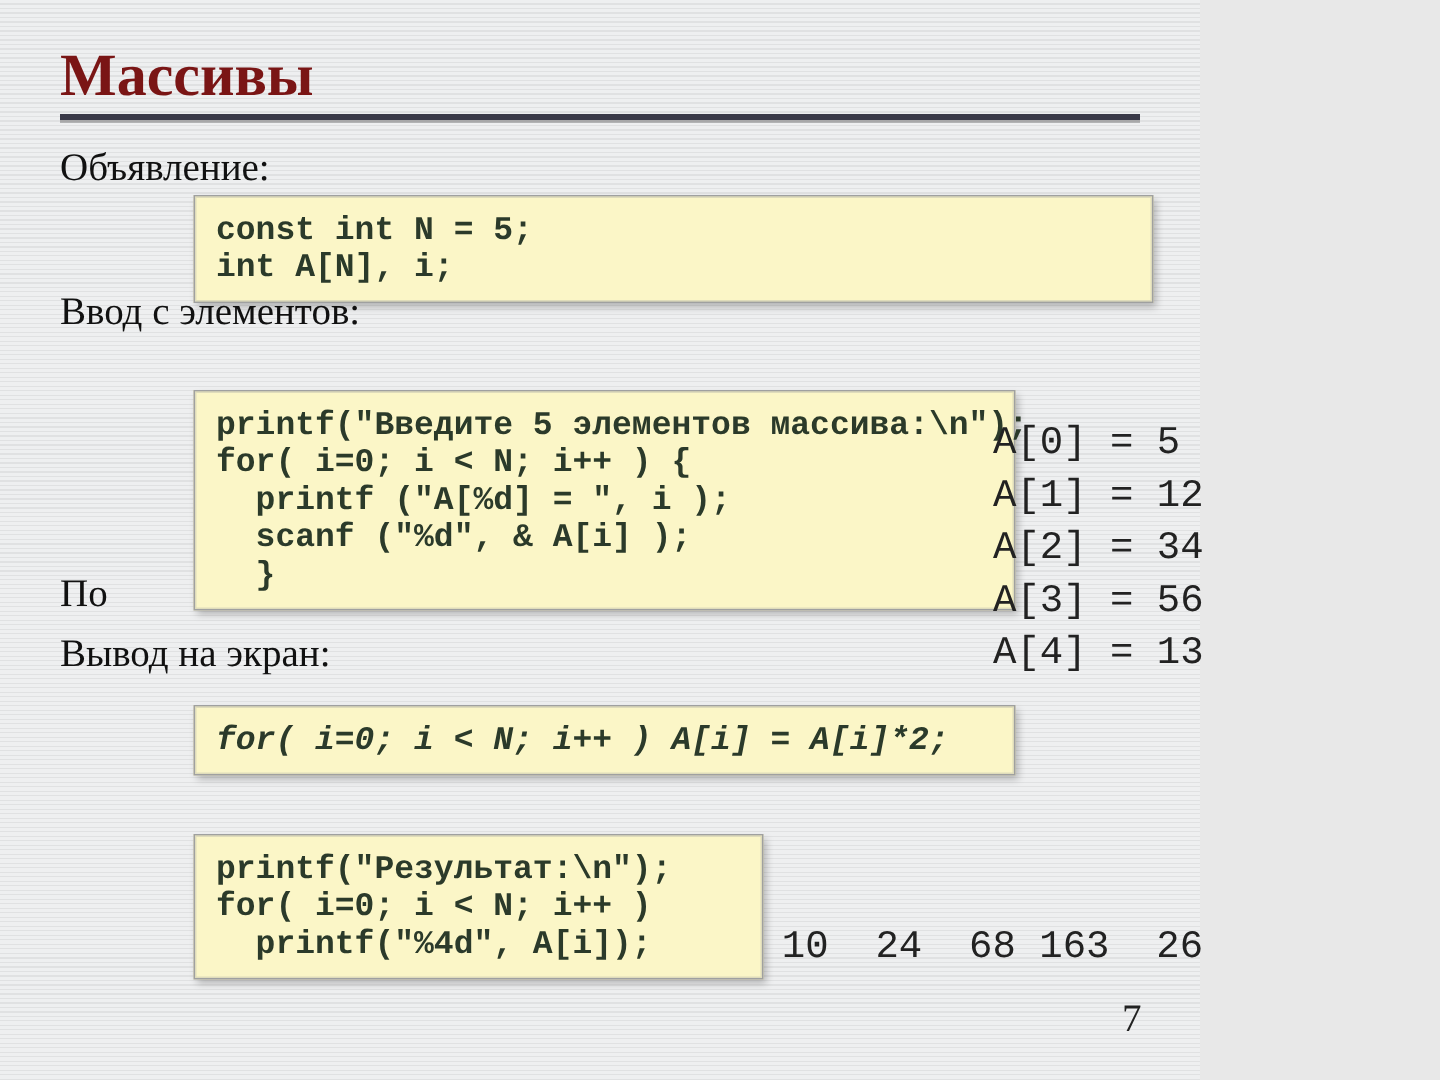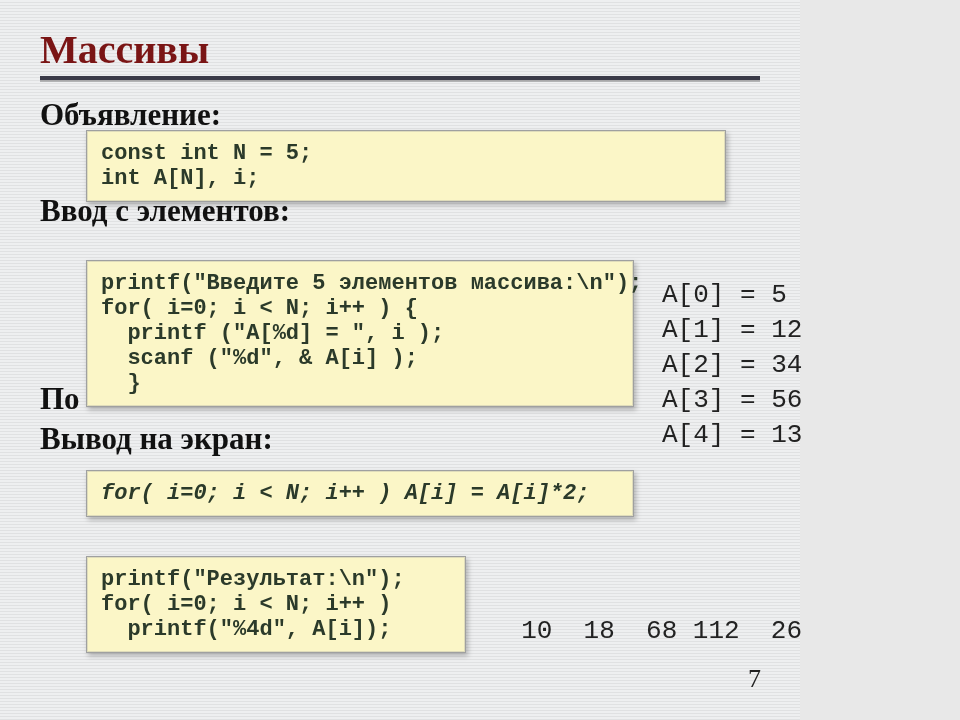--- a/index.html
+++ b/index.html
@@ -33,37 +33,38 @@
     font-weight: 700;
     margin: 8px 0 3px 0;
   }
   .hr {
     border-top: 4px solid #3a3a48;
     border-bottom: 2px solid rgba(0,0,0,0.25);
     height: 0;
     margin: 2px 0 14px 0;
   }
   .section-label {
-    font-size: 31px;
-    font-weight: 700;
+    font-size: 26px;
+    font-weight: 400;
     color: #111;
     line-height: 1.25;
   }
   .abs { position: absolute; }
   .codebox {
     background: #fbf6c7;
     border: 1px solid #9fa0a0;
     box-shadow: 2px 3px 5px rgba(0,0,0,0.25), 0 0 0 1px rgba(160,160,160,0.3) inset;
     padding: 10px 14px 10px 14px;
     font-family: "Courier New", Courier, monospace;
     font-size: 22px;
     font-weight: bold;
     color: #2b3a2a;
     box-sizing: border-box;
     white-space: pre;
+    margin-left: 43px;
   }
   .mono {
     font-family: "Courier New", Courier, monospace;
     font-size: 26px;
     font-weight: normal;
     color: #222;
     white-space: pre;
   }
   .pagenum {
     font-family: "Times New Roman", Times, serif;
@@ -101,17 +102,17 @@
 A[2] = 34
 A[3] = 56
 A[4] = 13</div>
 
   <div class="codebox abs" style="left:86px; top:470px; width:548px;font-style:italic;">for( i=0; i &lt; N; i++ ) A[i] = A[i]*2;</div>
 
   <div class="codebox abs" style="left:86px; top:556px; width:380px;">printf("Результат:\n");
 for( i=0; i &lt; N; i++ )
   printf("%4d", A[i]);</div>
 
-  <div class="mono abs" style="left:490px; top:616px;">  10  18  68 112  26</div>
+  <div class="mono abs" style="left:490px; top:616px;">  10  24  68 163  26</div>
 
   <div class="pagenum abs" style="left:748px; top:664px;">7</div>
 
 </div>
 
 </body></html>

